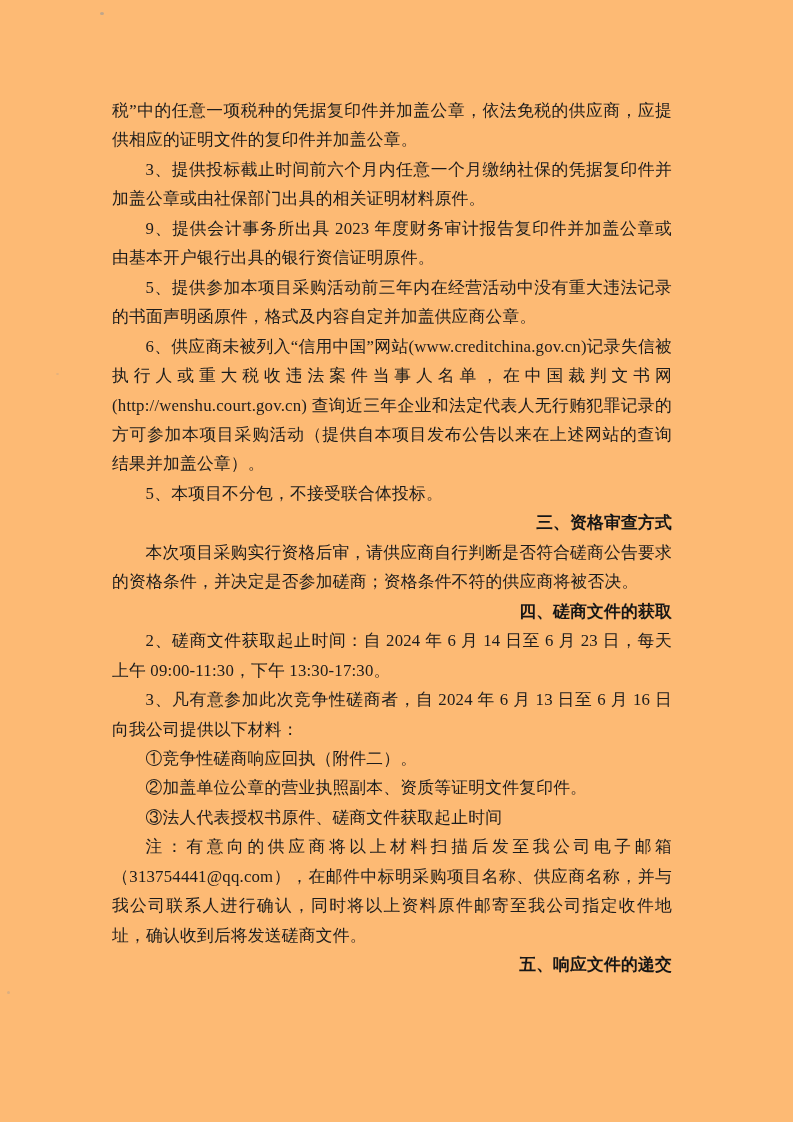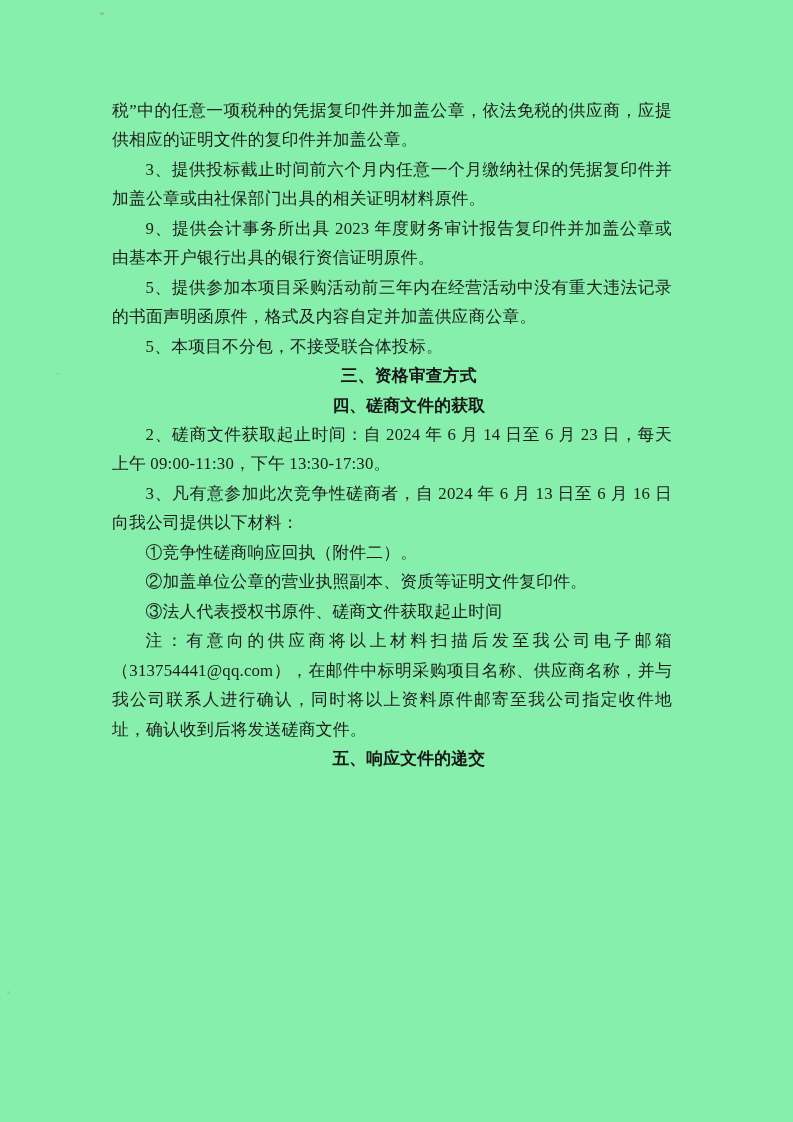--- a/index.html
+++ b/index.html
@@ -6,21 +6,21 @@
     margin: 0;
     padding: 0;
     background: #e8e8e8;
     font-family: "Liberation Serif", "DejaVu Serif", serif;
   }
   .page {
     position: relative;
     width: 793px;
     height: 1122px;
     margin: 0 auto;
-    background: #86efac;
+    background: #fdba74;
     overflow: hidden;
     color: #1c1c1c;
     text-decoration: underline;
   }
   .text-block {
     position: absolute;
     left: 112px;
     top: 96px;
     width: 560px;
     font-size: 16.8px;
@@ -33,21 +33,21 @@
     margin: 0;
     padding: 0;
     text-indent: 2em;
     word-break: break-word;
   }
   .para.continuation {
     text-indent: 0;
   }
   .para.heading {
     font-weight: bold;
-    text-align: center;
+    text-align: right;
     color: #161616;
   }
   
   .speck {
     position: absolute;
     background: #9a9a9a;
     border-radius: 50%;
     opacity: 0.6;
   }
   .speck.s1 { left: 100px; top: 12px; width: 4px; height: 3px; }
@@ -59,22 +59,24 @@
 
 <div class="page">
   <div class="speck s1"></div>
   <div class="speck s2"></div>
   <div class="speck s3"></div>
   <div class="text-block" id="text-block">
       <p class="para continuation">税”中的任意一项税种的凭据复印件并加盖公章，依法免税的供应商，应提供相应的证明文件的复印件并加盖公章。</p>
       <p class="para item">3、提供投标截止时间前六个月内任意一个月缴纳社保的凭据复印件并加盖公章或由社保部门出具的相关证明材料原件。</p>
       <p class="para item">9、提供会计事务所出具 2023 年度财务审计报告复印件并加盖公章或由基本开户银行出具的银行资信证明原件。</p>
       <p class="para item">5、提供参加本项目采购活动前三年内在经营活动中没有重大违法记录的书面声明函原件，格式及内容自定并加盖供应商公章。</p>
+      <p class="para item">6、供应商未被列入“信用中国”网站(www.creditchina.gov.cn)记录失信被执行人或重大税收违法案件当事人名单，在中国裁判文书网(http://wenshu.court.gov.cn) 查询近三年企业和法定代表人无行贿犯罪记录的方可参加本项目采购活动（提供自本项目发布公告以来在上述网站的查询结果并加盖公章）。</p>
       <p class="para item">5、本项目不分包，不接受联合体投标。</p>
       <p class="para heading">三、资格审查方式</p>
+      <p class="para item">本次项目采购实行资格后审，请供应商自行判断是否符合磋商公告要求的资格条件，并决定是否参加磋商；资格条件不符的供应商将被否决。</p>
       <p class="para heading">四、磋商文件的获取</p>
       <p class="para item">2、磋商文件获取起止时间：自 2024 年 6 月 14 日至 6 月 23 日，每天上午 09:00-11:30，下午 13:30-17:30。</p>
       <p class="para item">3、凡有意参加此次竞争性磋商者，自 2024 年 6 月 13 日至 6 月 16 日向我公司提供以下材料：</p>
       <p class="para item">①竞争性磋商响应回执（附件二）。</p>
       <p class="para item">②加盖单位公章的营业执照副本、资质等证明文件复印件。</p>
       <p class="para item">③法人代表授权书原件、磋商文件获取起止时间</p>
       <p class="para item">注：有意向的供应商将以上材料扫描后发至我公司电子邮箱（313754441@qq.com），在邮件中标明采购项目名称、供应商名称，并与我公司联系人进行确认，同时将以上资料原件邮寄至我公司指定收件地址，确认收到后将发送磋商文件。</p>
       <p class="para heading">五、响应文件的递交</p>
     </div>
 </div>

